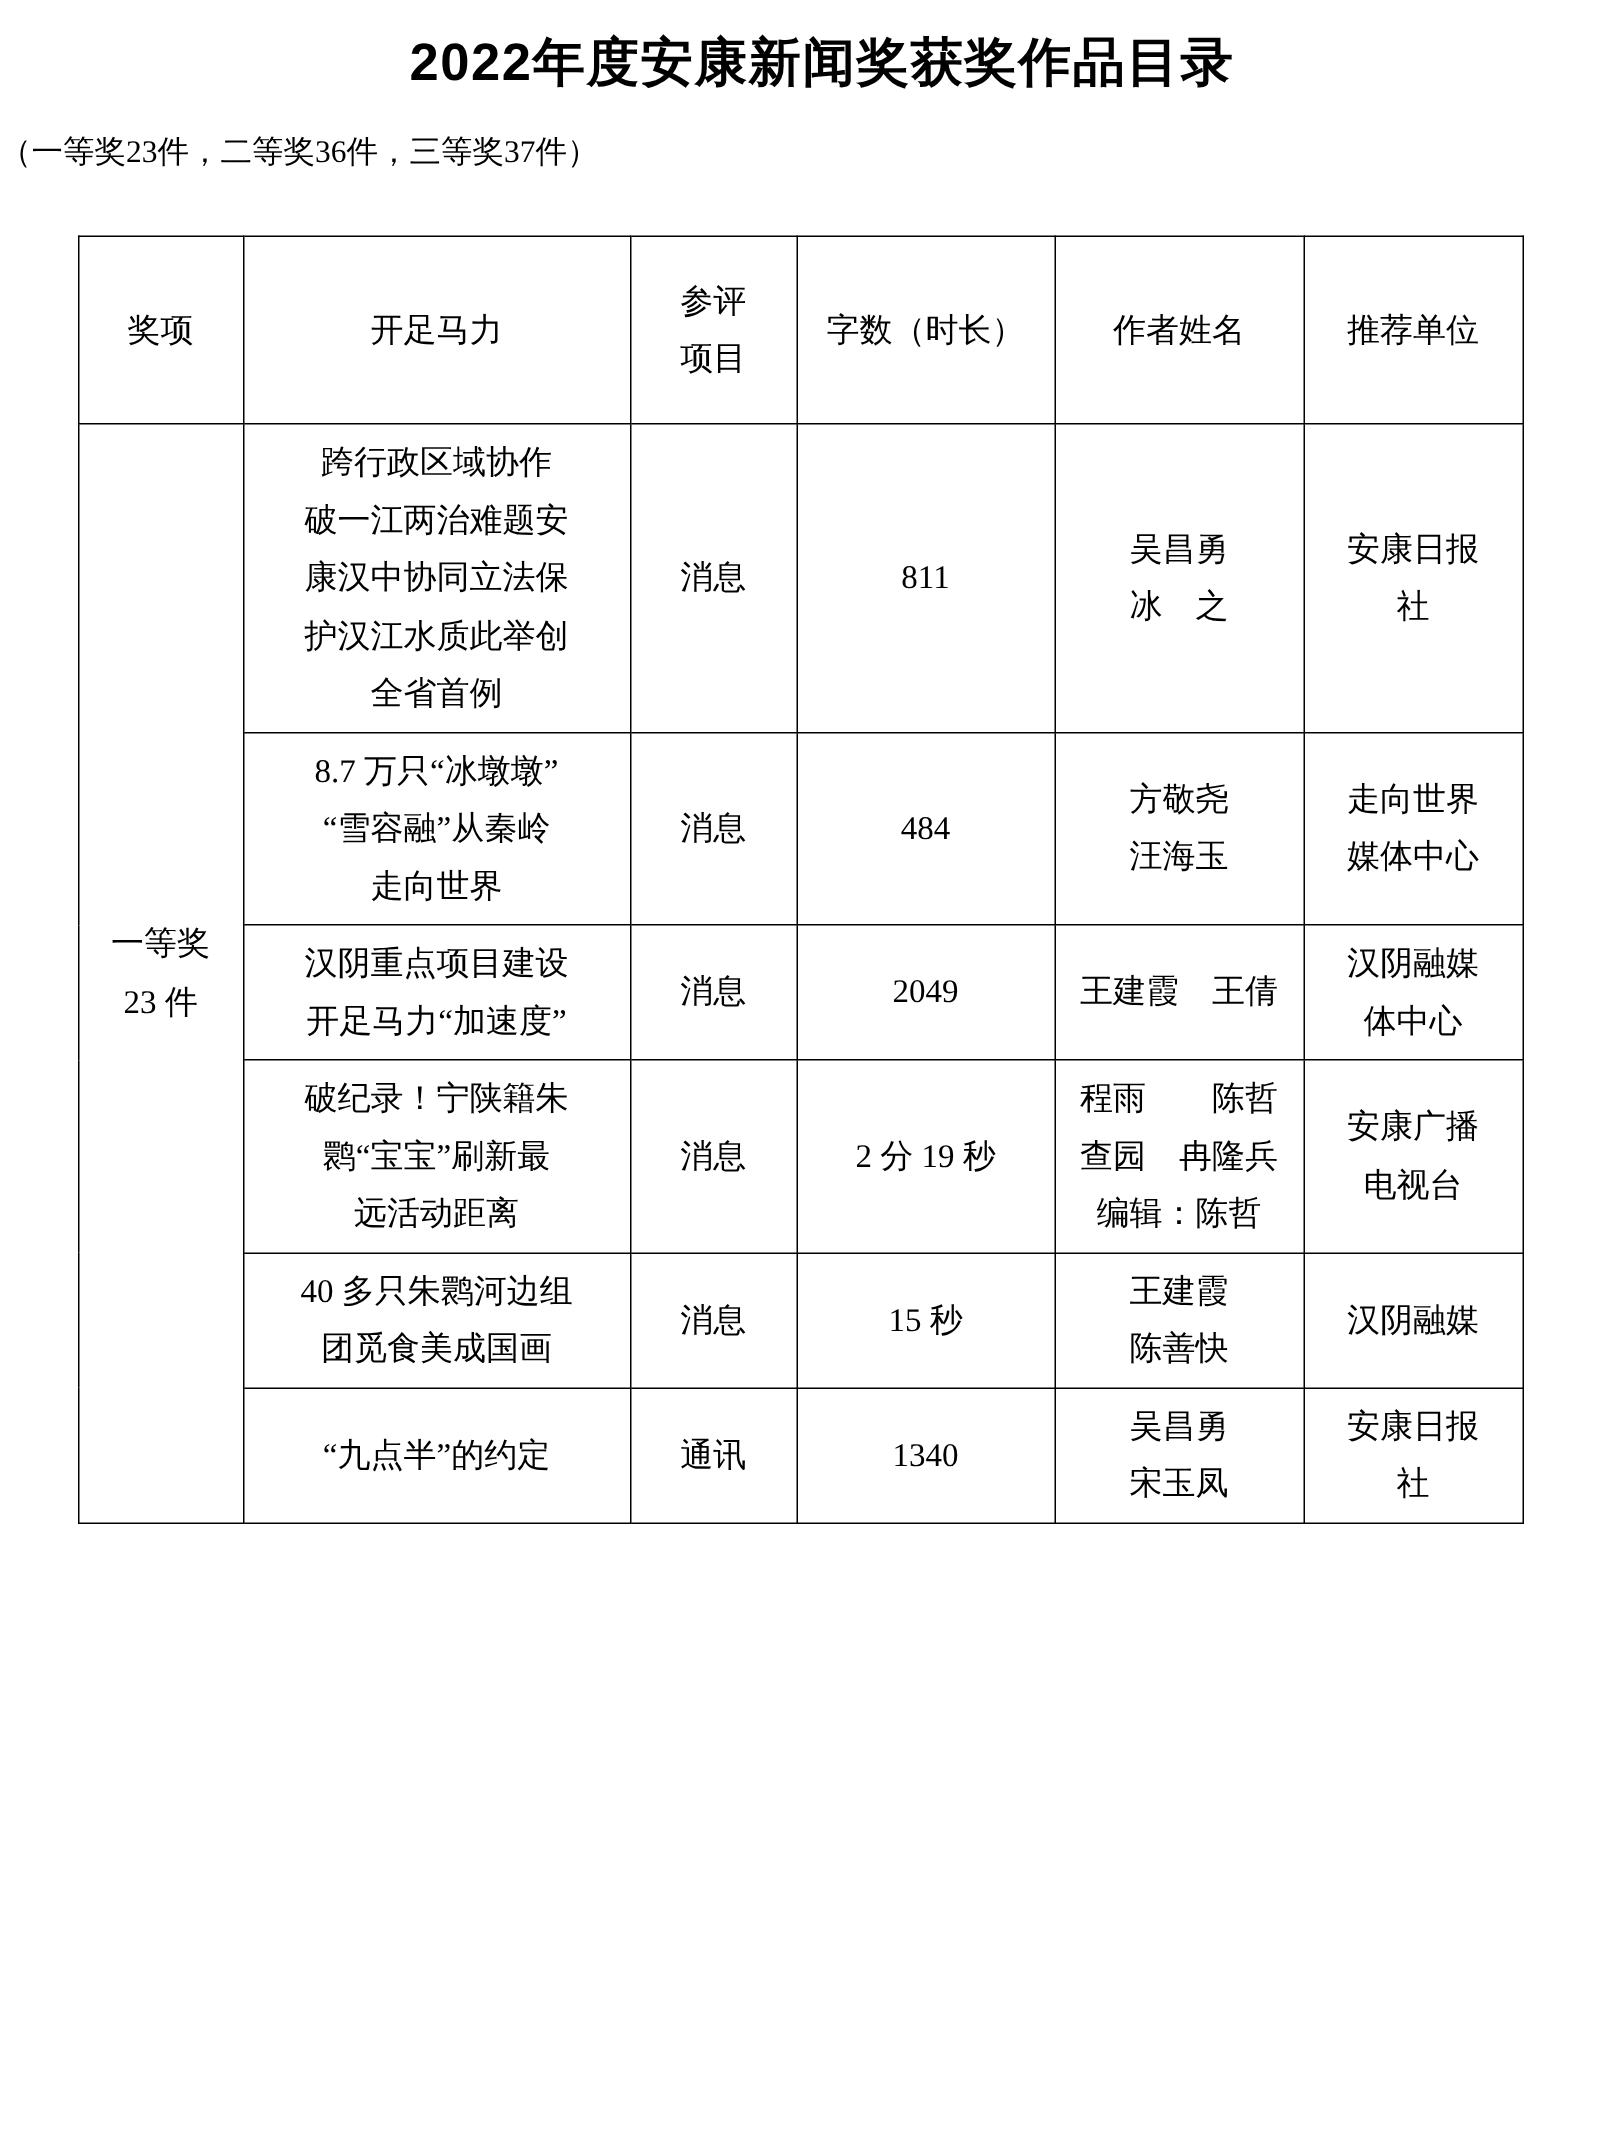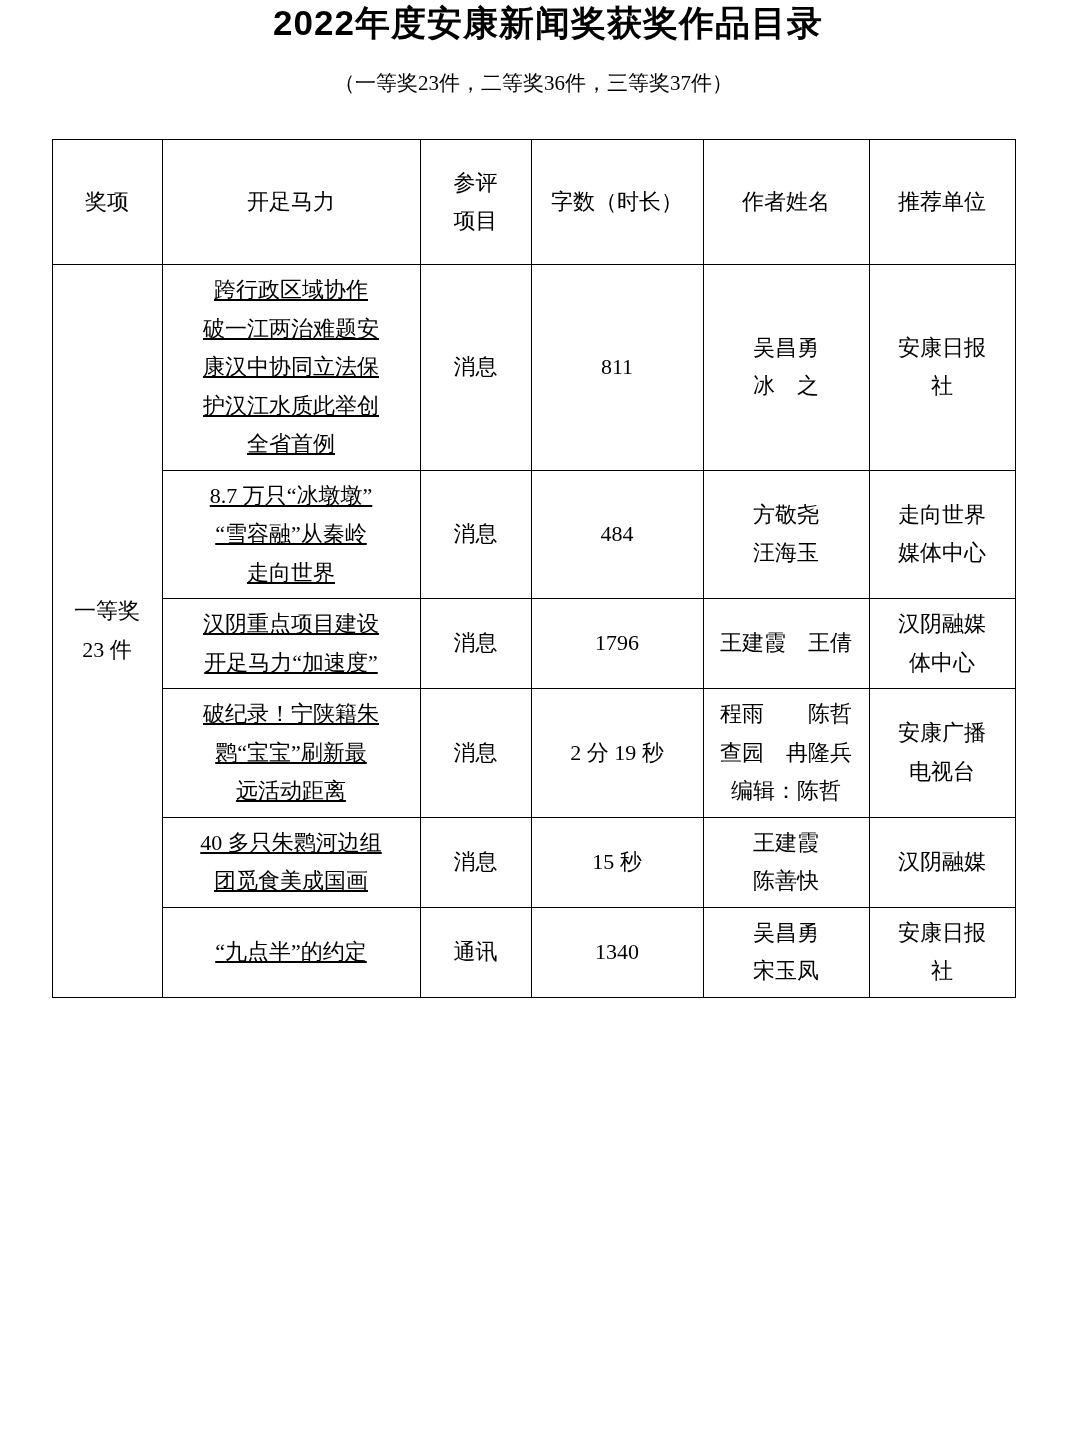--- a/index.html
+++ b/index.html
@@ -19,25 +19,25 @@
     height: 1433px;
     position: relative;
     box-sizing: border-box;
     padding: 0;
   }
   .doc-title {
     text-align: center;
     font-size: 35px;
     font-weight: bold;
     letter-spacing: 1px;
+    margin-top: 18px;
     font-family: "Liberation Sans", "DejaVu Sans", sans-serif;
     padding-left: 29px;
   }
   .doc-subtitle {
-    text-align: center;
     font-size: 21px;
     margin-top: 22px;
     font-family: "Liberation Serif", "DejaVu Serif", serif;
   }
   table.catalog {
     border-collapse: collapse;
     margin: 42px auto 0 auto;
     width: 963px;
     table-layout: fixed;
   }
@@ -61,21 +61,20 @@
 
   thead td {
     height: 112px;
   }
   .hdr-two-line {
     line-height: 1.65;
   }
   .cell-title {
     text-align: center;
     line-height: 1.95;
-    text-decoration: underline;
   }
   .cell-author {
     line-height: 1.95;
   }
   .cell-unit {
     line-height: 1.95;
     margin-left: 33px;
   }
   .award-cell {
     line-height: 2.2;
@@ -136,21 +135,21 @@
         <td>484</td>
         <td class="cell-author nowrap-pre">方敬尧
 汪海玉</td>
         <td class="cell-unit nowrap-pre">走向世界
 媒体中心</td>
       </tr>
       <tr>
         <td class="cell-title nowrap-pre">汉阴重点项目建设
 开足马力“加速度”</td>
         <td>消息</td>
-        <td>1796</td>
+        <td>2049</td>
         <td class="cell-author nowrap-pre">王建霞　王倩</td>
         <td class="cell-unit nowrap-pre">汉阴融媒
 体中心</td>
       </tr>
       <tr>
         <td class="cell-title nowrap-pre">破纪录！宁陕籍朱
 鹮“宝宝”刷新最
 远活动距离</td>
         <td>消息</td>
         <td>2 分 19 秒</td>

